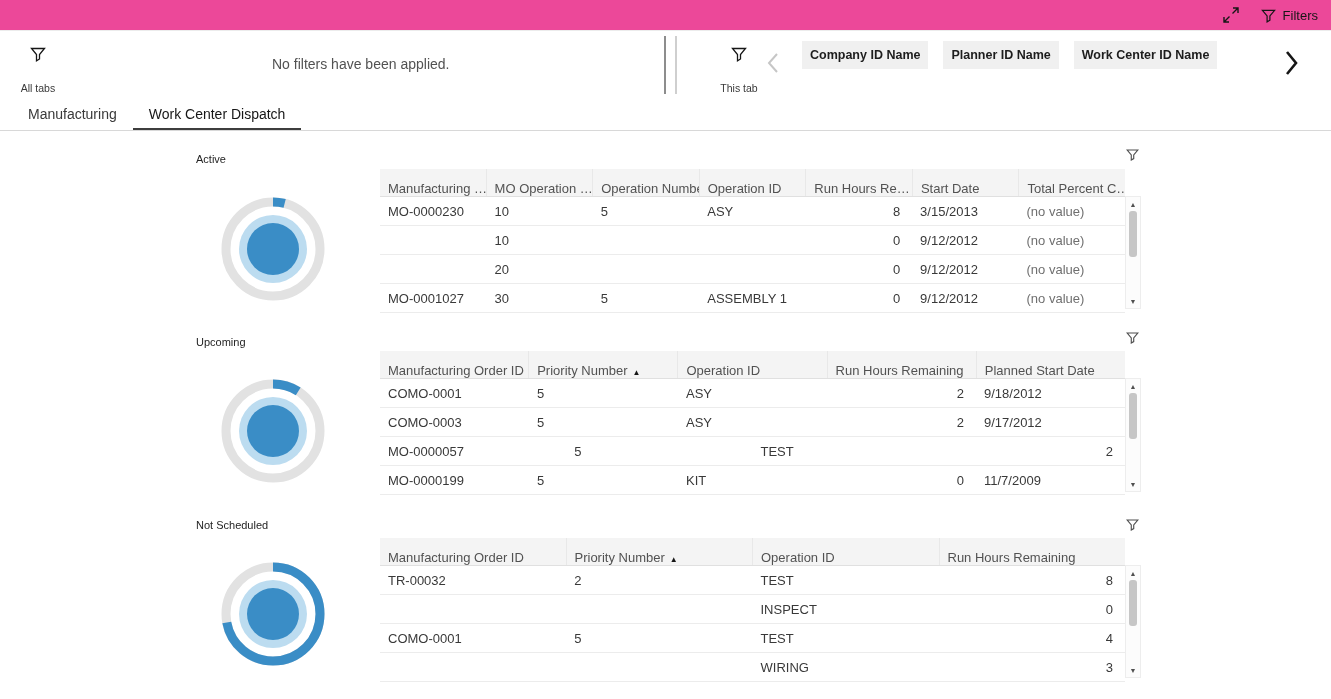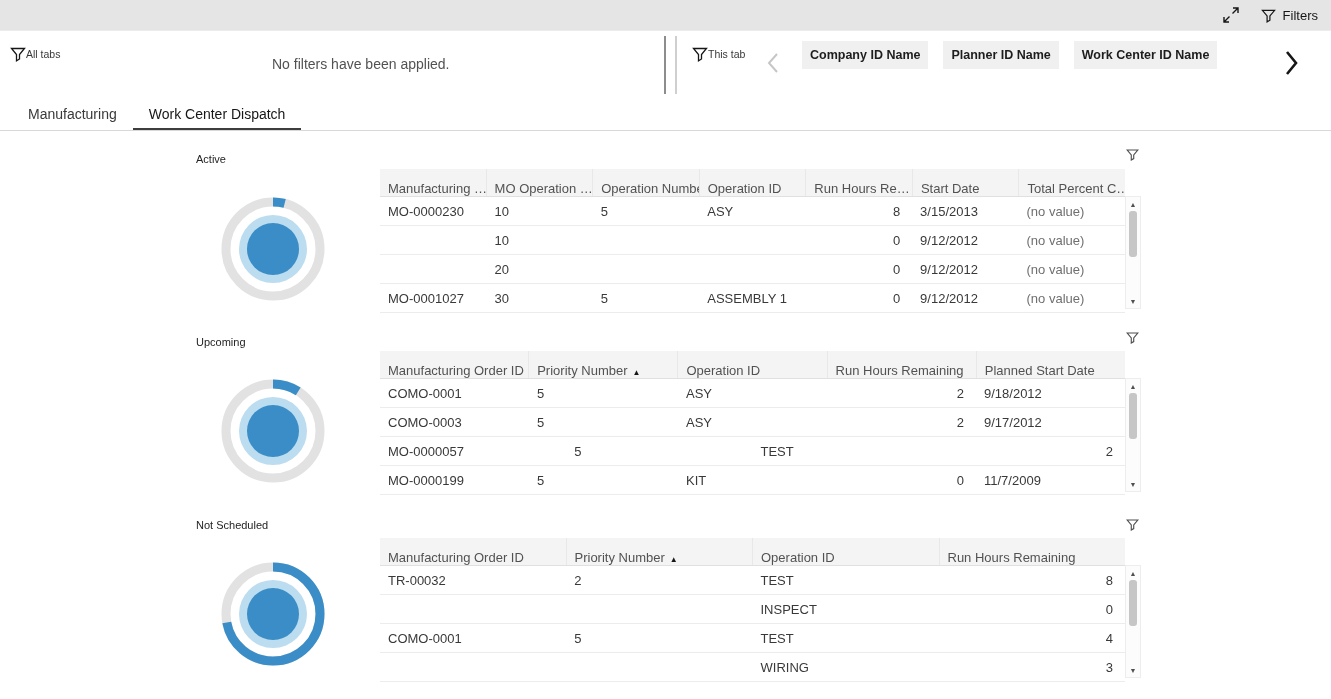--- a/index.html
+++ b/index.html
@@ -1,27 +1,27 @@
 <!DOCTYPE html>
 <html><head>
 <meta charset="utf-8">
 <style>
   html,body{margin:0;padding:0}
   body{font-family:"Liberation Sans",sans-serif;background:#fff}
   .app{position:relative;width:1331px;height:699px;overflow:hidden;background:#fff;color:#161616}
   svg{display:block}
 
   
-  .topbar{position:absolute;left:0;top:0;width:100%;height:30px;border-bottom:1px solid #ececec;background:#e5e5e5}
+  .topbar{position:absolute;left:0;top:0;width:100%;height:30px;border-bottom:1px solid #ececec;background:#ec4899}
   .topbar-actions{position:absolute;right:13px;top:4px;display:flex;align-items:center;gap:22px;height:22px}
   .icon-btn{display:flex;align-items:center;gap:7px;cursor:pointer;font-size:13px;color:#161616}
 
   
   .filterbar{position:absolute;left:0;top:31px;width:100%;height:69px;border-bottom:1px solid #d9d9d9;background:#fff}
-  .funnel-stack{position:absolute;display:flex;flex-direction:row;align-items:center;gap:0;width:56px;cursor:pointer}
+  .funnel-stack{position:absolute;display:flex;flex-direction:column;align-items:center;gap:20px;width:56px;cursor:pointer}
   .funnel-stack .lbl{font-size:10.5px;color:#393939;white-space:nowrap}
   .nofilters{position:absolute;left:272px;top:25px;font-size:14px;color:#525252}
   .divider{position:absolute;left:664px;top:5px;height:58px;width:9px;border-left:2px solid #8d8d8d;border-right:2px solid #cfcfcf}
   .chev{position:absolute;cursor:pointer}
   .chip-row{position:absolute;left:802px;top:10px;display:flex;gap:15px}
   .chip{height:28px;line-height:28px;padding:0 8px;background:#f0f0f0;font-size:12.5px;font-weight:bold;color:#1d1d1d;white-space:nowrap;cursor:pointer}
 
   
   .tabbar{position:absolute;left:0;top:100px;width:100%;height:31px;border-bottom:1px solid #d8d8d8;display:flex;padding-left:12px;background:#fff;box-sizing:border-box}
   .tab{padding:0 16px;line-height:29px;font-size:14px;color:#393939;border-bottom:2px solid transparent;cursor:pointer;white-space:nowrap}
@@ -79,21 +79,21 @@
           <path d="M1.5 2.5h13L9.5 8.5v4.5l-3 1.8V8.5z"></path>
         </svg>
       </span>
       <span class="lbl">All tabs</span>
     </div>
 
     <div class="nofilters">No filters have been applied.</div>
 
     <div class="divider"></div>
 
-    <div class="funnel-stack" style="left:692px;top:15px">
+    <div class="funnel-stack" style="left:711px;top:15px">
       <span>
         <svg width="16" height="16" viewBox="0 0 16 16" fill="none" stroke="#161616" stroke-width="1.3">
           <path d="M1.5 2.5h13L9.5 8.5v4.5l-3 1.8V8.5z"></path>
         </svg>
       </span>
       <span class="lbl">This tab</span>
     </div>
 
     <div class="chev" style="left:766px;top:20px">
       <span>

